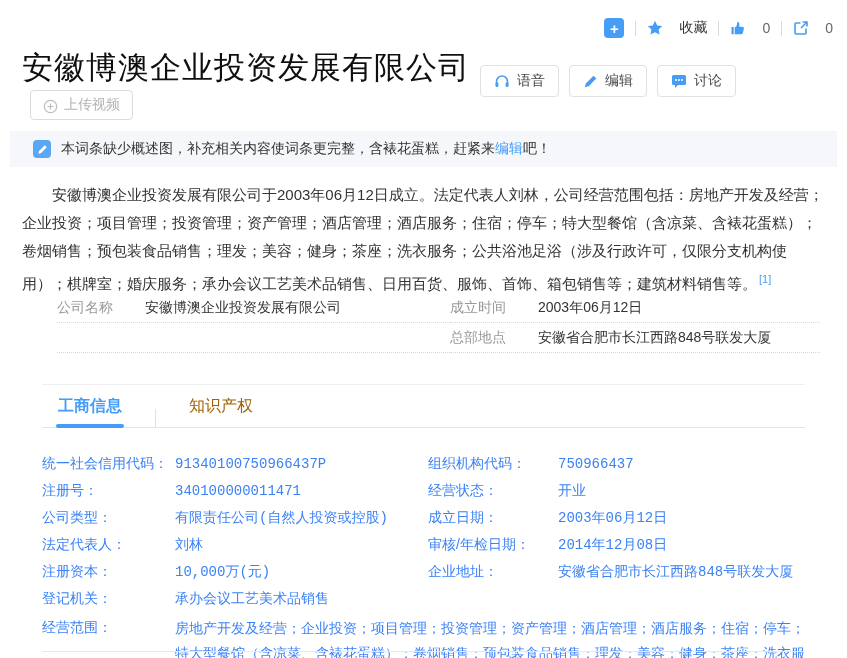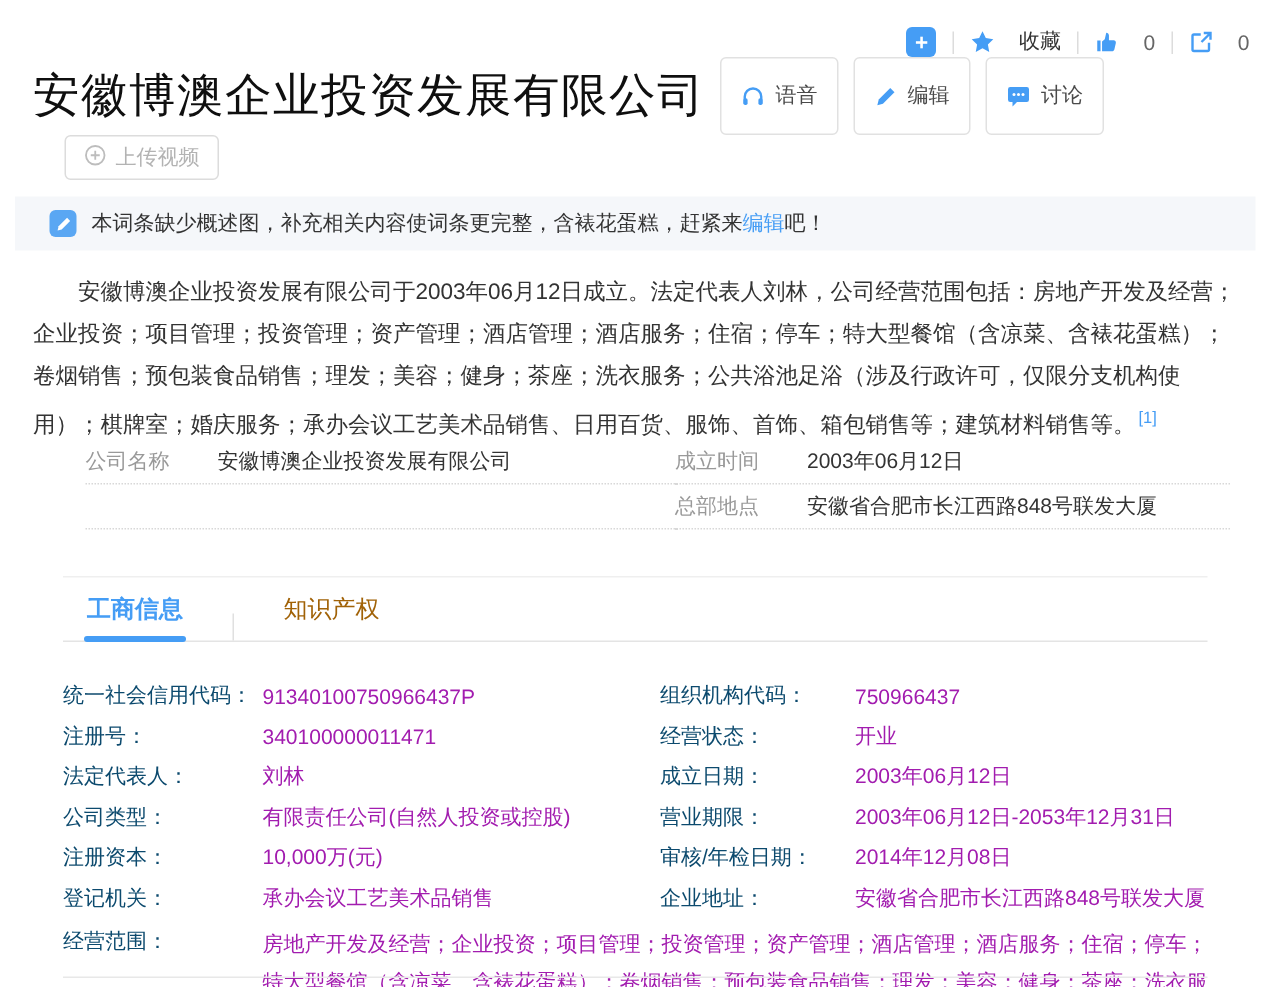--- a/index.html
+++ b/index.html
@@ -15,25 +15,25 @@
   .top-actions { position:absolute; top:18px; right:14px; display:flex; align-items:center; font-size:14px; color:#333; }
   .top-actions .item { display:flex; align-items:center; gap:16px; cursor:pointer; }
   .vdiv { width:1px; height:15px; background:#dcdcdc; margin:0 11px; }
   .plus-btn { width:20px; height:20px; background:#459df5; border-radius:4px; display:flex; align-items:center; justify-content:center; cursor:pointer; }
   .plus-btn span { color:#fff; font-size:15px; line-height:1; font-weight:bold; }
   .count { color:#666; }
 
   
   .title-row { position:absolute; top:38px; left:22px; display:flex; align-items:center; gap:10px; }
   h1.entry-title { font-size:31px; font-weight:400; color:#0f0f0f; letter-spacing:1px; white-space:nowrap; }
-  .hdr-btn { display:flex; align-items:center; gap:7px; border:1px solid #e1e1e1; border-radius:4px; background:#fff; padding:16px 13px; font-size:14px; color:#4a4a4a; cursor:pointer; }
+  .hdr-btn { display:flex; align-items:center; gap:7px; border:1px solid #e1e1e1; border-radius:4px; background:#fff; padding:6px 13px; font-size:14px; color:#4a4a4a; cursor:pointer;margin-top:27px; }
   .hdr-btn svg { display:block; }
 
   
-  .upload-btn { position:absolute; top:90px; left:30px; display:flex; align-items:flex-start; gap:6px; border:1px solid #dcdcdc; border-radius:4px; background:#fff; padding:5px 12px; font-size:14px; color:#b3b3b3; cursor:pointer;margin-left:13px; }
+  .upload-btn { position:absolute; top:90px; left:30px; display:flex; align-items:flex-end; gap:6px; border:1px solid #dcdcdc; border-radius:4px; background:#fff; padding:5px 12px; font-size:14px; color:#b3b3b3; cursor:pointer; }
 
   
   .notice { position:absolute; top:131px; left:10px; width:827px; height:36px; background:#f5f7fa; display:flex; align-items:center; padding:0 23px; gap:10px; font-size:14px; color:#333; }
   .notice-badge { width:18px; height:18px; background:#5aa7f3; border-radius:4px; display:flex; align-items:center; justify-content:center; flex-shrink:0; }
   .link { color:#459df5; text-decoration:none; cursor:pointer; }
 
   
   .summary { position:absolute; top:181px; left:22px; width:808px; font-size:15px; line-height:28px; color:#333; text-indent:2em; }
   .ref-sup { color:#459df5; font-size:11px; vertical-align:super; margin-left:2px; cursor:pointer; }
 
@@ -47,24 +47,24 @@
   .tabbar { position:absolute; top:384px; left:42px; width:763px; height:44px; border-top:1px solid #efefef; border-bottom:1px solid #e4e4e4; display:flex; align-items:flex-end; }
   .tab { position:relative; height:100%; display:flex; align-items:center; padding:0 16px; font-size:16px; color:#a16207; cursor:pointer; }
   .tab.active { color:#459df5; font-weight:bold; }
   .tab.active::after { content:""; position:absolute; left:14px; right:14px; bottom:-1px; height:4px; background:#459df5; border-radius:2px; }
   .tab-divider { width:1px; height:18px; background:#e0e0e0; margin:0 17px; }
 
   
   .details { position:absolute; top:450px; left:42px; width:763px; font-size:14px; }
   .det-grid { display:grid; grid-template-columns:386px 1fr; }
   .det-row { display:flex; align-items:center; height:27px; }
-  .det-label { color:#0c4a6e; flex-shrink:0; }
+  .det-label { color:#3b82f6; flex-shrink:0; }
   .det-grid .col-left .det-label { width:133px; }
-  .det-grid .col-right .det-label { width:130px;margin-left:12px; }
-  .det-value { color:#a21caf; white-space:nowrap; }
+  .det-grid .col-right .det-label { width:130px; }
+  .det-value { color:#3b82f6; white-space:nowrap;font-family:Liberation Mono, monospace; }
   .det-full { display:flex; margin-top:5px; }
   .det-full .det-label { width:133px; padding-top:2px; }
   .det-full .det-value { white-space:normal; line-height:25px; width:630px; }
   .bottom-line { position:absolute; top:651px; left:42px; width:763px; border-top:1px solid #e8e8e8; }
 
   .ic { flex-shrink:0; }
 </style>
 </head>
 <body>
 
@@ -174,52 +174,48 @@
       <div class="col-left">
         <div class="det-row">
             <span class="det-label">统一社会信用代码：</span>
             <span class="det-value">91340100750966437P</span>
           </div>
         <div class="det-row">
             <span class="det-label">注册号：</span>
             <span class="det-value">340100000011471</span>
           </div>
         <div class="det-row">
+            <span class="det-label">公司类型：</span>
+            <span class="det-value">有限责任公司(自然人投资或控股)</span>
+          </div>
+        <div class="det-row">
             <span class="det-label">法定代表人：</span>
             <span class="det-value">刘林</span>
           </div>
         <div class="det-row">
-            <span class="det-label">公司类型：</span>
-            <span class="det-value">有限责任公司(自然人投资或控股)</span>
-          </div>
-        <div class="det-row">
             <span class="det-label">注册资本：</span>
             <span class="det-value">10,000万(元)</span>
           </div>
         <div class="det-row">
             <span class="det-label">登记机关：</span>
             <span class="det-value">承办会议工艺美术品销售</span>
           </div>
       </div>
       <div class="col-right">
         <div class="det-row">
             <span class="det-label">组织机构代码：</span>
             <span class="det-value">750966437</span>
           </div>
         <div class="det-row">
             <span class="det-label">经营状态：</span>
             <span class="det-value">开业</span>
           </div>
         <div class="det-row">
             <span class="det-label">成立日期：</span>
             <span class="det-value">2003年06月12日</span>
-          </div>
-        <div class="det-row">
-            <span class="det-label">营业期限：</span>
-            <span class="det-value">2003年06月12日-2053年12月31日</span>
           </div>
         <div class="det-row">
             <span class="det-label">审核/年检日期：</span>
             <span class="det-value">2014年12月08日</span>
           </div>
         <div class="det-row">
             <span class="det-label">企业地址：</span>
             <span class="det-value">安徽省合肥市长江西路848号联发大厦</span>
           </div>
       </div>

